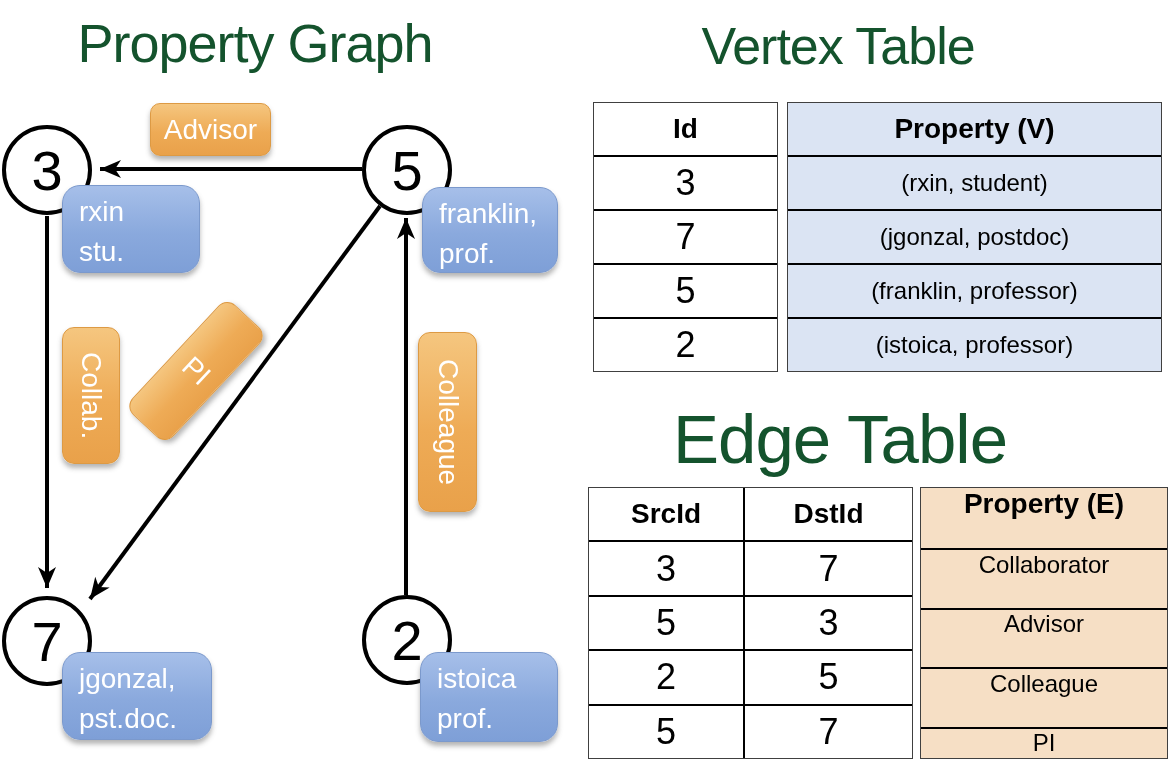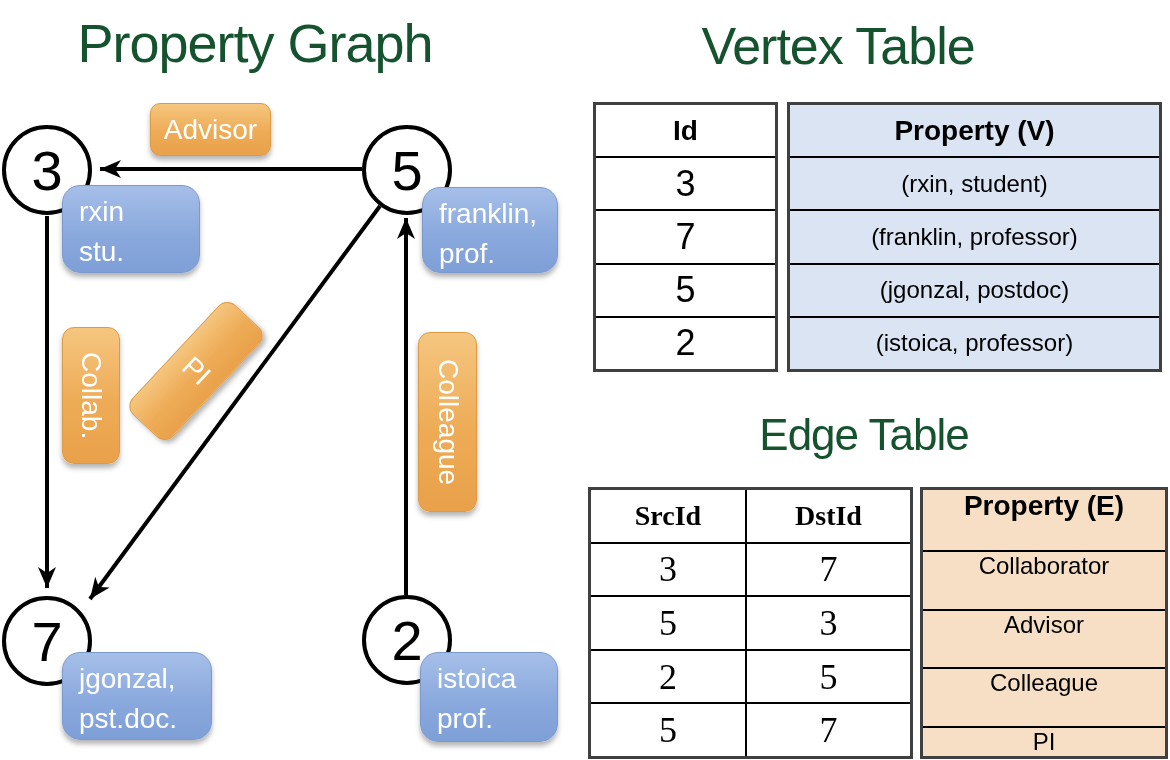--- a/index.html
+++ b/index.html
@@ -33,21 +33,21 @@
     display:flex;align-items:center;justify-content:center;
     box-shadow:0 4px 5px rgba(90,90,90,.45);z-index:2;
   }
   .elabel-h{border-radius:10px;}
   .elabel-v{border-radius:12px;writing-mode:vertical-rl;}
   .elabel-r{border-radius:12px;transform:rotate(-47deg);writing-mode:vertical-rl;}
   
   svg.edges{position:absolute;left:0;top:0;z-index:1;}
   
   .tbl-box{
-    border:3px solid #404040;box-sizing:border-box;display:flex;flex-direction:column;
+    border:1px solid #404040;box-sizing:border-box;display:flex;flex-direction:column;
     background:#fff;
   }
   .tbl-row{flex:1;display:flex;align-items:stretch;}
   .tbl-row + .tbl-row{border-top:2px solid #000;}
   .tbl-cell{
     flex:1;display:flex;align-items:center;justify-content:center;
     font-size:36px;font-weight:300;color:#000;white-space:nowrap;
   }
   .tbl-cell.hdr{font-size:28px;font-weight:700;}
   .tbl-cell.prop{font-size:24px;}
@@ -138,33 +138,33 @@
 </div>
 
 <div class="abs tbl-box fill-blue" style="left:787px;top:102px;width:375px;height:270px;">
   <div class="tbl-row">
     <div class="tbl-cell hdr fill-blue">Property (V)</div>
   </div>
   <div class="tbl-row">
     <div class="tbl-cell prop fill-blue">(rxin, student)</div>
   </div>
   <div class="tbl-row">
+    <div class="tbl-cell prop fill-blue">(jgonzal, postdoc)</div>
+  </div>
+  <div class="tbl-row">
     <div class="tbl-cell prop fill-blue">(franklin, professor)</div>
   </div>
   <div class="tbl-row">
-    <div class="tbl-cell prop fill-blue">(jgonzal, postdoc)</div>
-  </div>
-  <div class="tbl-row">
     <div class="tbl-cell prop fill-blue">(istoica, professor)</div>
   </div>
 </div>
 
-<div class="abs big-title" style="left:589px;top:400px;width:550px;font-size:44px;margin-top:10px;">Edge Table</div>
-
-<div class="abs tbl-box" style="left:588px;top:487px;width:325px;height:272px;font-family:Liberation Serif, serif;">
+<div class="abs big-title" style="left:565px;top:400px;width:550px;font-size:69px;">Edge Table</div>
+
+<div class="abs tbl-box" style="left:588px;top:487px;width:325px;height:272px;">
   <div class="tbl-row">
     <div class="tbl-cell hdr cell-divider" style="flex:0 0 154px;">SrcId</div>
     <div class="tbl-cell hdr">DstId</div>
   </div>
   <div class="tbl-row">
     <div class="tbl-cell cell-divider" style="flex:0 0 154px;">3</div>
     <div class="tbl-cell">7</div>
   </div>
   <div class="tbl-row">
     <div class="tbl-cell cell-divider" style="flex:0 0 154px;">5</div>

